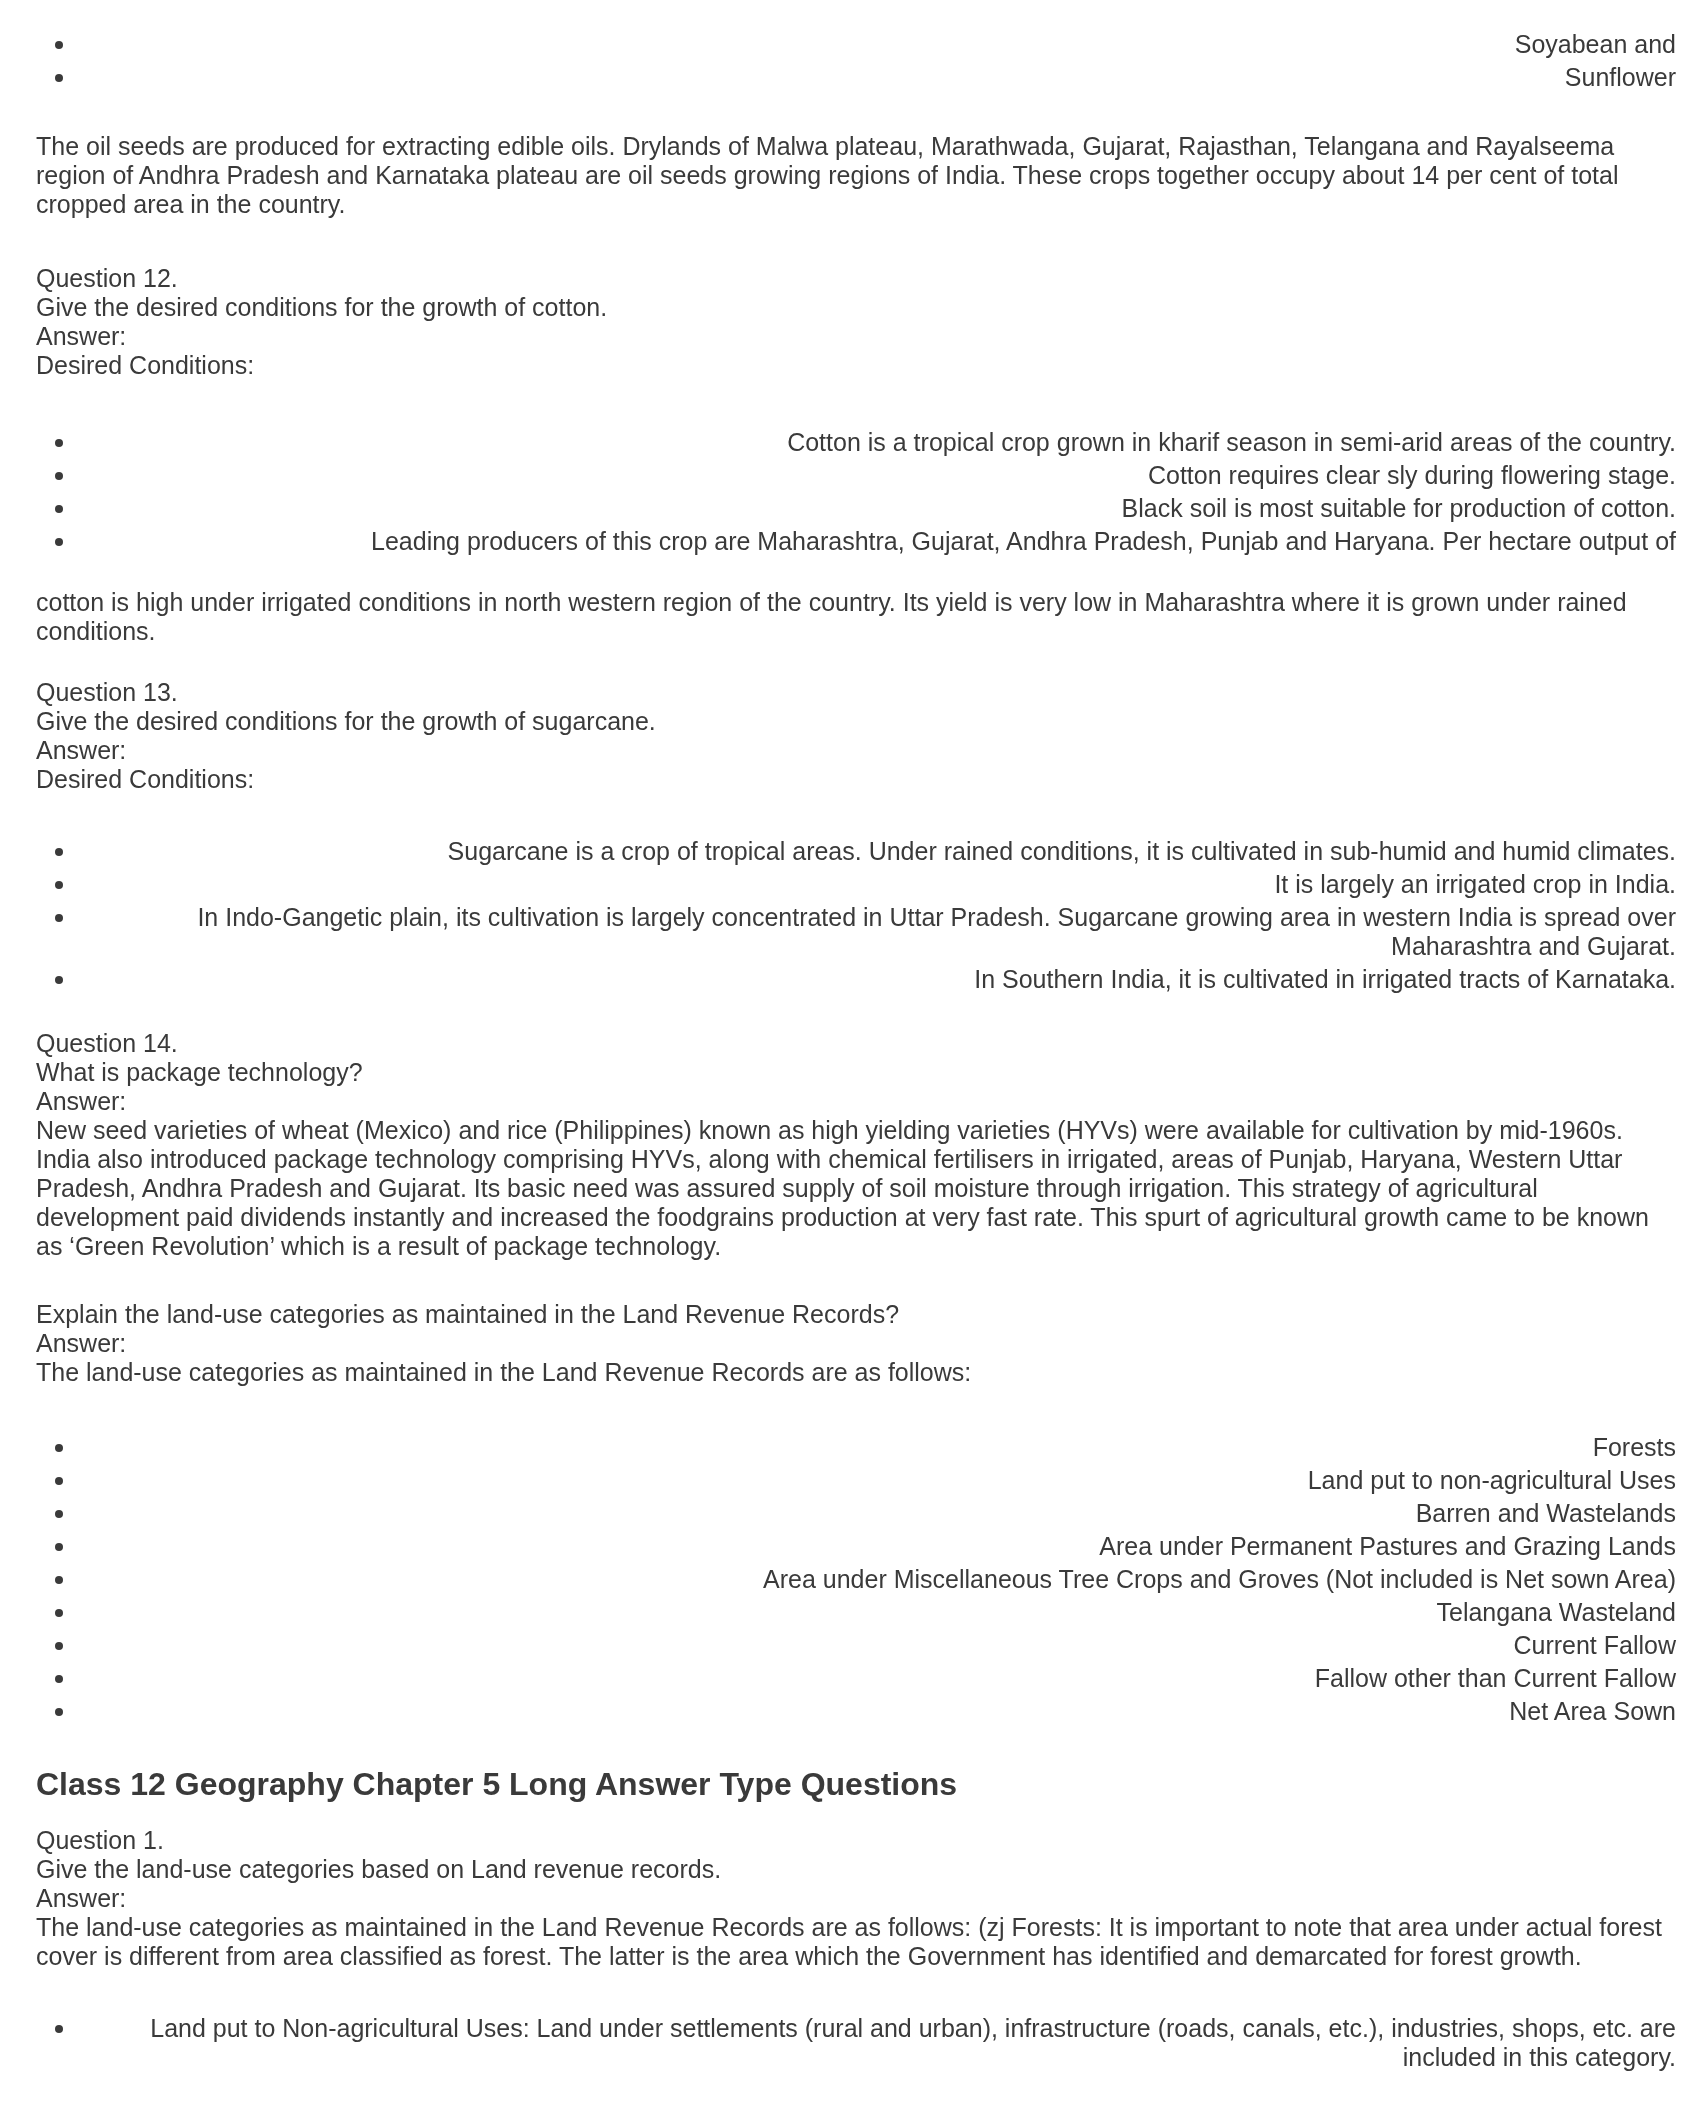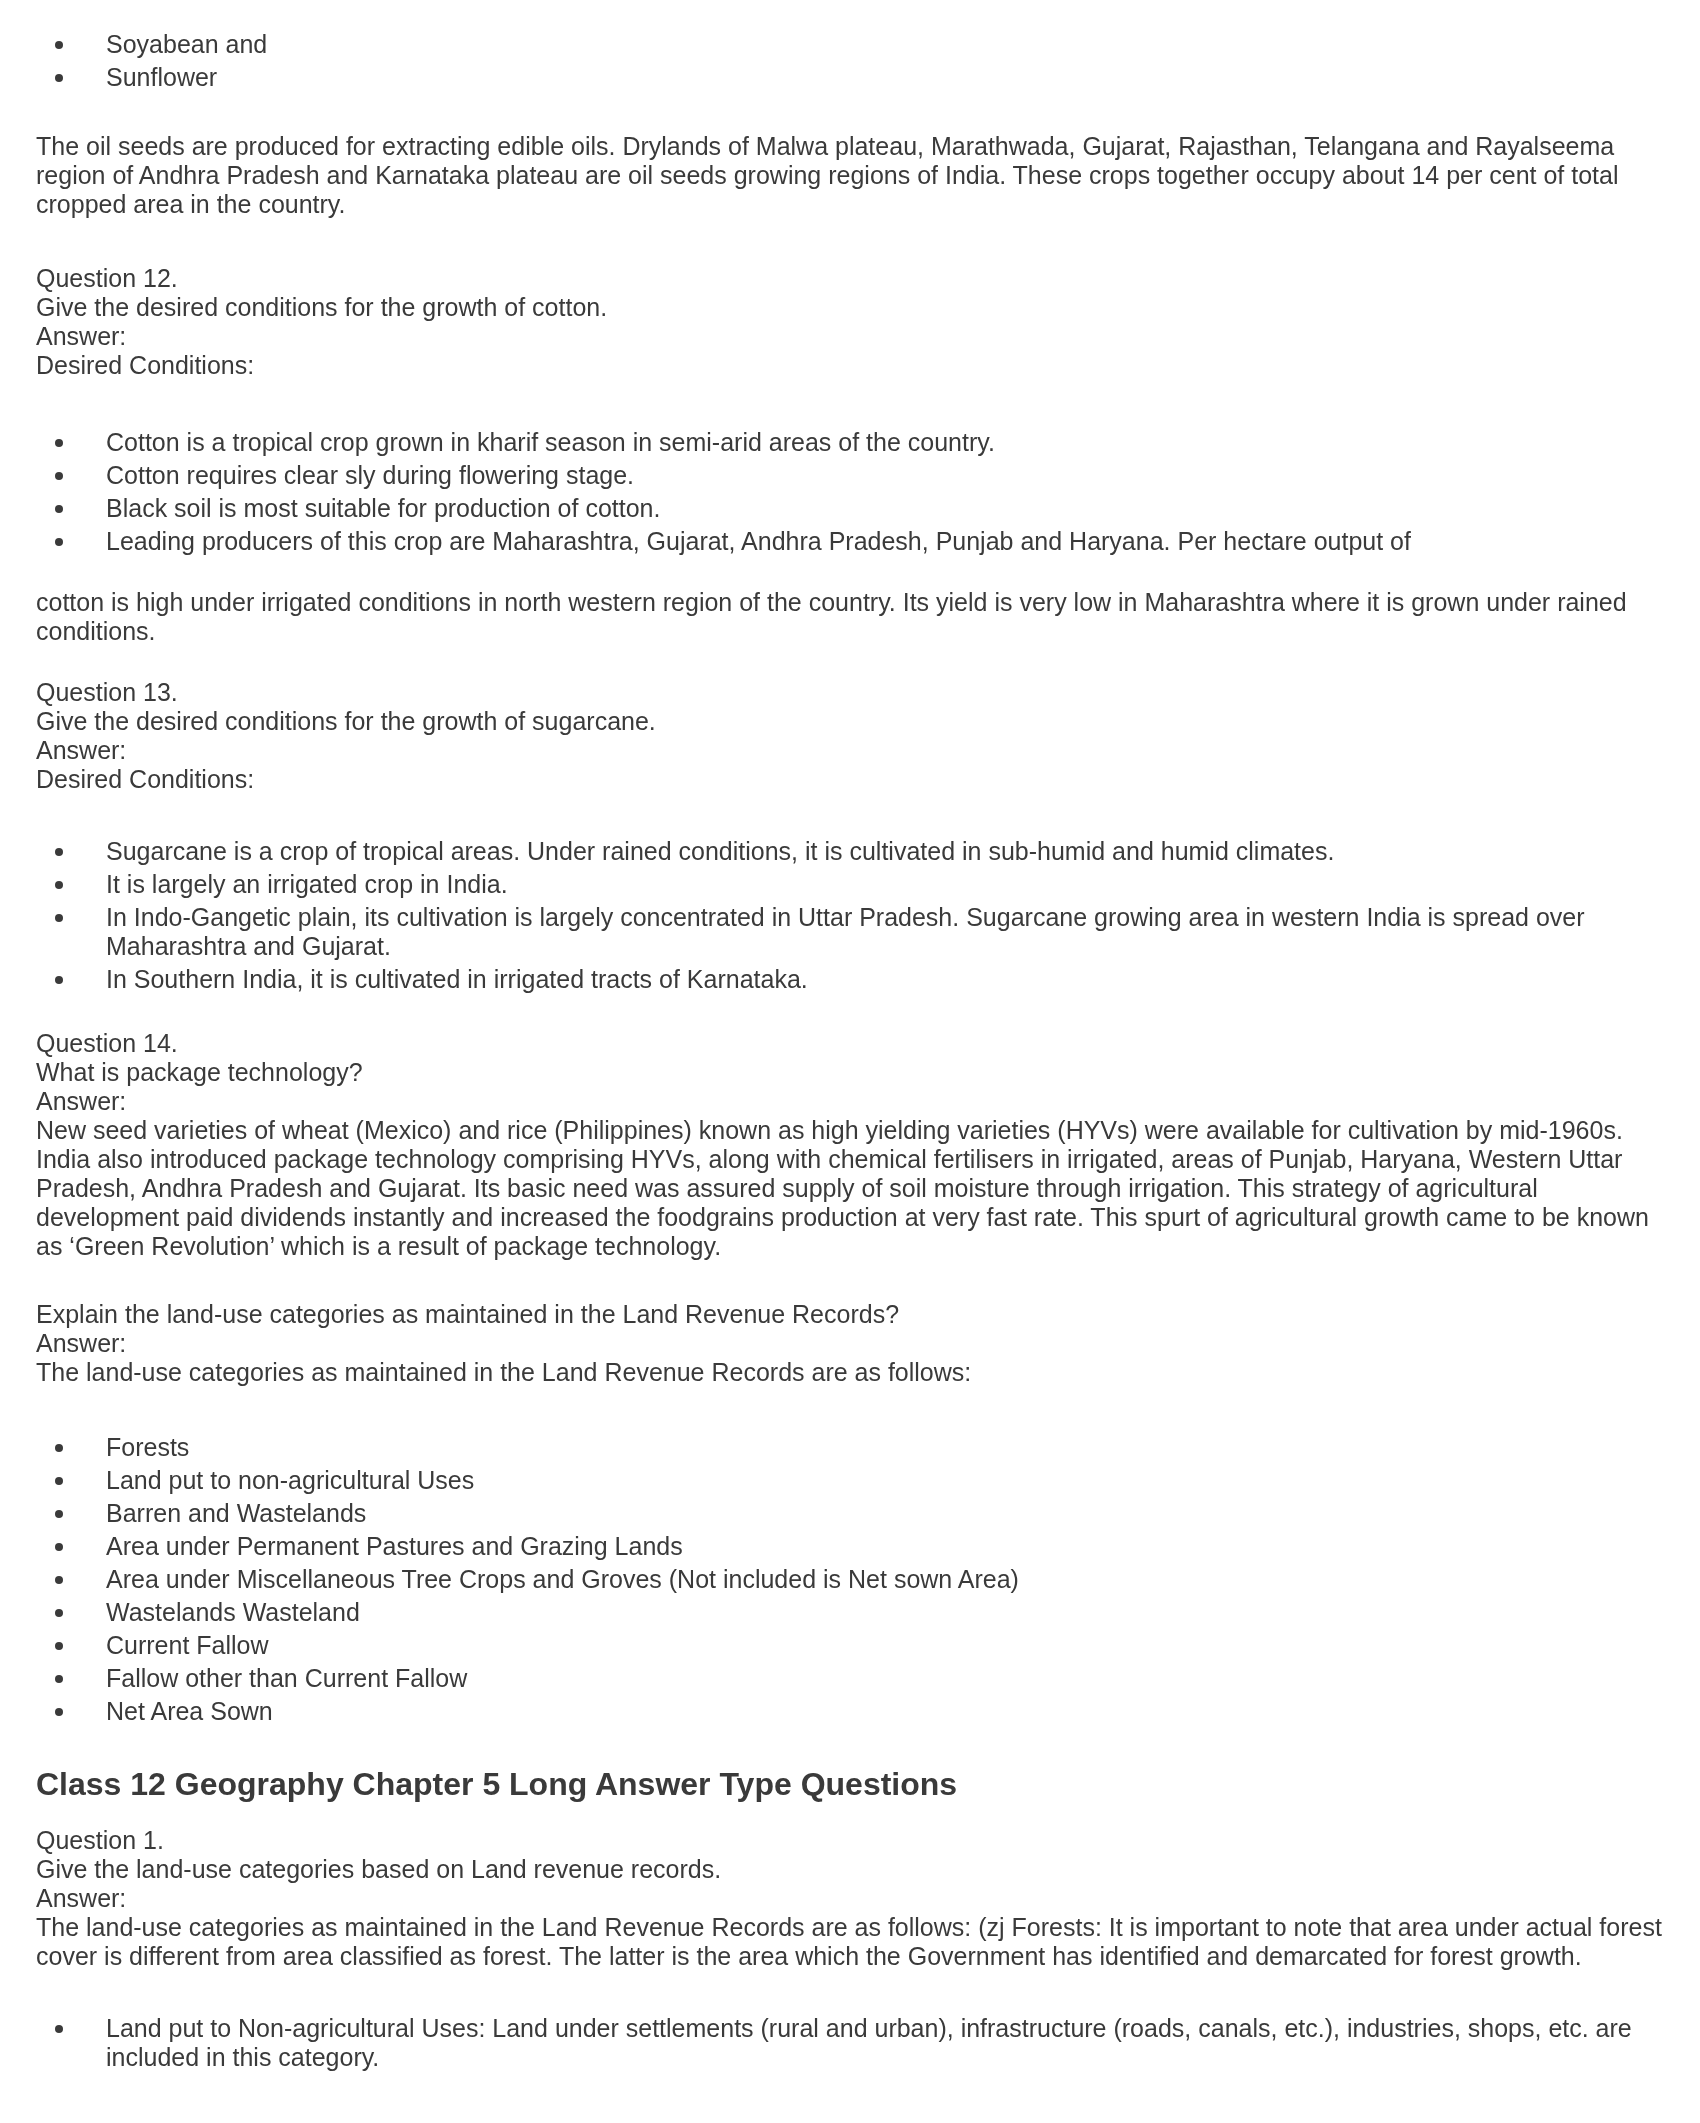--- a/index.html
+++ b/index.html
@@ -14,20 +14,21 @@
     font-size: 25px;
     line-height: 29px;
     padding: 30px 24px 0 36px;
   }
   .para { margin: 0 0 43px; }
   .qline { margin: 0; }
   ul.blist {
     list-style: none;
     margin: 0 0 43px;
     padding: 0;
+    text-align: right;
   }
   ul.blist li {
     position: relative;
     padding-left: 70px;
     margin-bottom: 4px;
   }
   ul.blist li::before {
     content: "";
     position: absolute;
     left: 19px;
@@ -97,21 +98,21 @@
   <div class="qline">Answer:</div>
   <div class="qline">The land-use categories as maintained in the Land Revenue Records are as follows:</div>
 </div>
 
 <ul class="blist" style="margin-bottom:39px">
   <li>Forests</li>
   <li>Land put to non-agricultural Uses</li>
   <li>Barren and Wastelands</li>
   <li>Area under Permanent Pastures and Grazing Lands</li>
   <li>Area under Miscellaneous Tree Crops and Groves (Not included is Net sown Area)</li>
-  <li>Wastelands Wasteland</li>
+  <li>Telangana Wasteland</li>
   <li>Current Fallow</li>
   <li>Fallow other than Current Fallow</li>
   <li>Net Area Sown</li>
 </ul>
 
 <h2 class="section-heading">Class 12 Geography Chapter 5 Long Answer Type Questions</h2>
 
 <div class="para" style="margin-bottom:43px">
   <div class="qline">Question 1.</div>
   <div class="qline">Give the land-use categories based on Land revenue records.</div>

